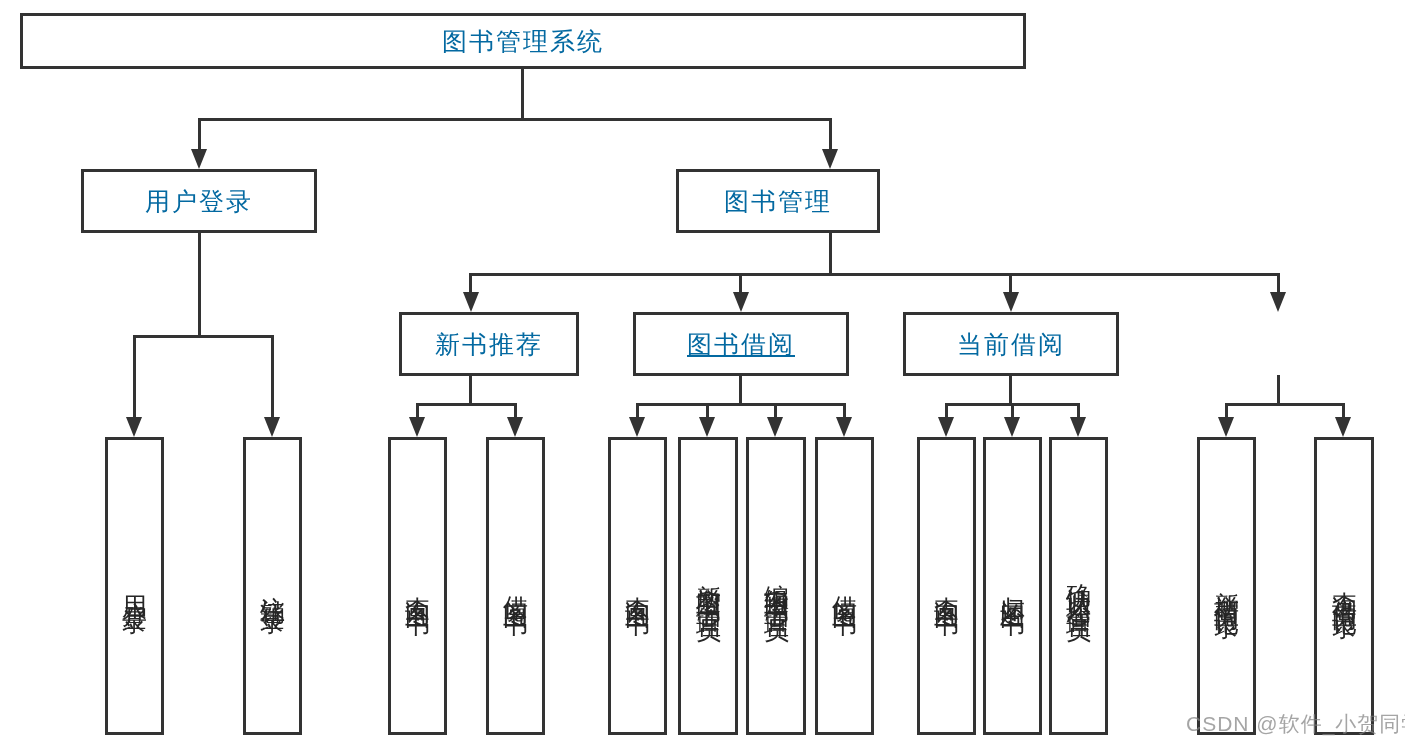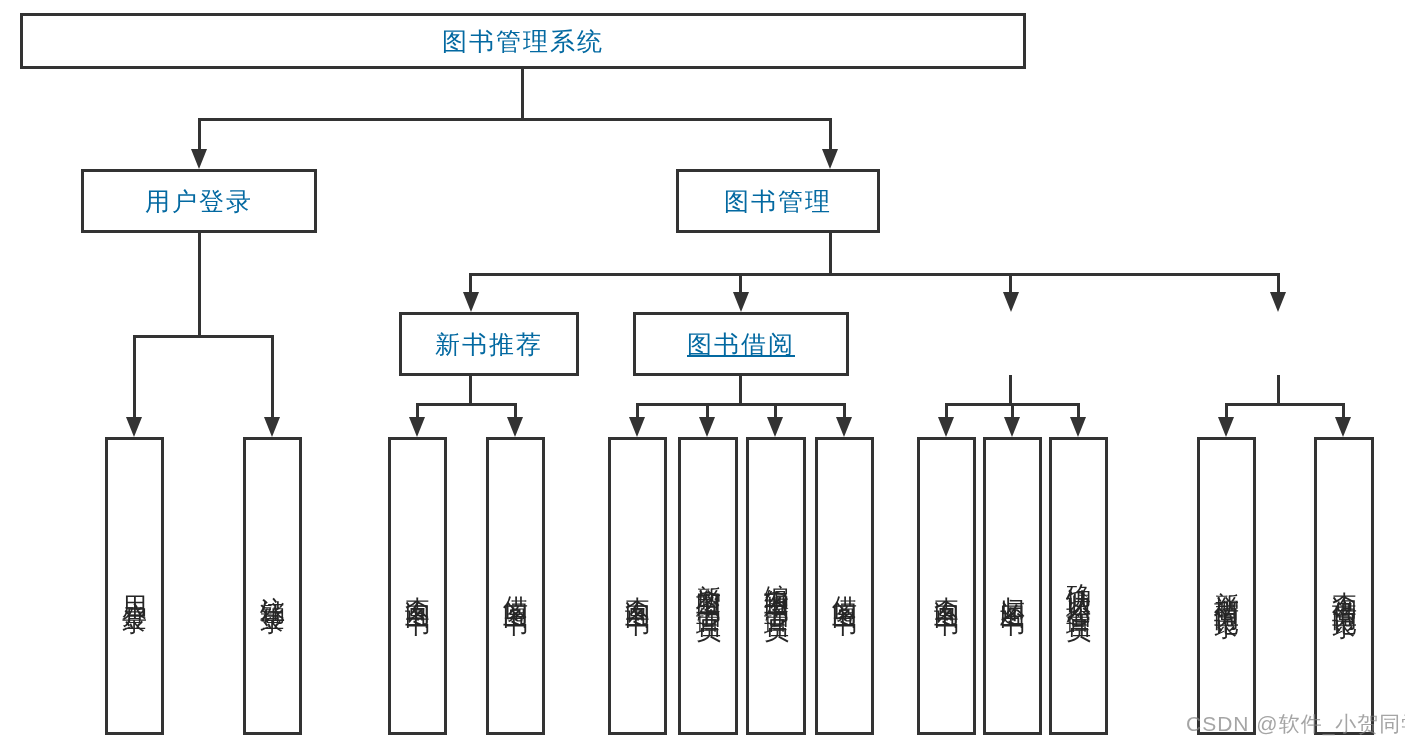--- a/index.html
+++ b/index.html
@@ -68,20 +68,21 @@
   <div class="box" style="left:20px; top:13px; width:1006px; height:56px;">图书管理系统</div>
 
   <div class="box" style="left:81px; top:169px; width:236px; height:64px;">用户登录</div>
 
   <div class="box" style="left:676px; top:169px; width:204px; height:64px;">图书管理</div>
 
   <div class="box" style="left:363px; top:312px; width:180px; height:64px;margin-left:36px;">新书推荐</div>
 
   <div class="box" style="left:633px; top:312px; width:216px; height:64px;text-decoration:underline;">图书借阅</div>
 
+  <div class="box" style="left:903px; top:312px; width:216px; height:64px;">当前借阅</div>
 
 
   <div class="vbox" style="left:105px; top:437px; width:59px; height:298px;">用户登录</div>
   <div class="vbox" style="left:243px; top:437px; width:59px; height:298px;">注销登录</div>
 
   <div class="vbox" style="left:388px; top:437px; width:59px; height:298px;">查询图书</div>
   <div class="vbox" style="left:486px; top:437px; width:59px; height:298px;">借阅图书</div>
 
   <div class="vbox" style="left:608px; top:437px; width:59px; height:298px;">查询图书</div>
   <div class="vbox" style="left:678px; top:437px; width:60px; height:298px;">新增图书（管理员）</div>

